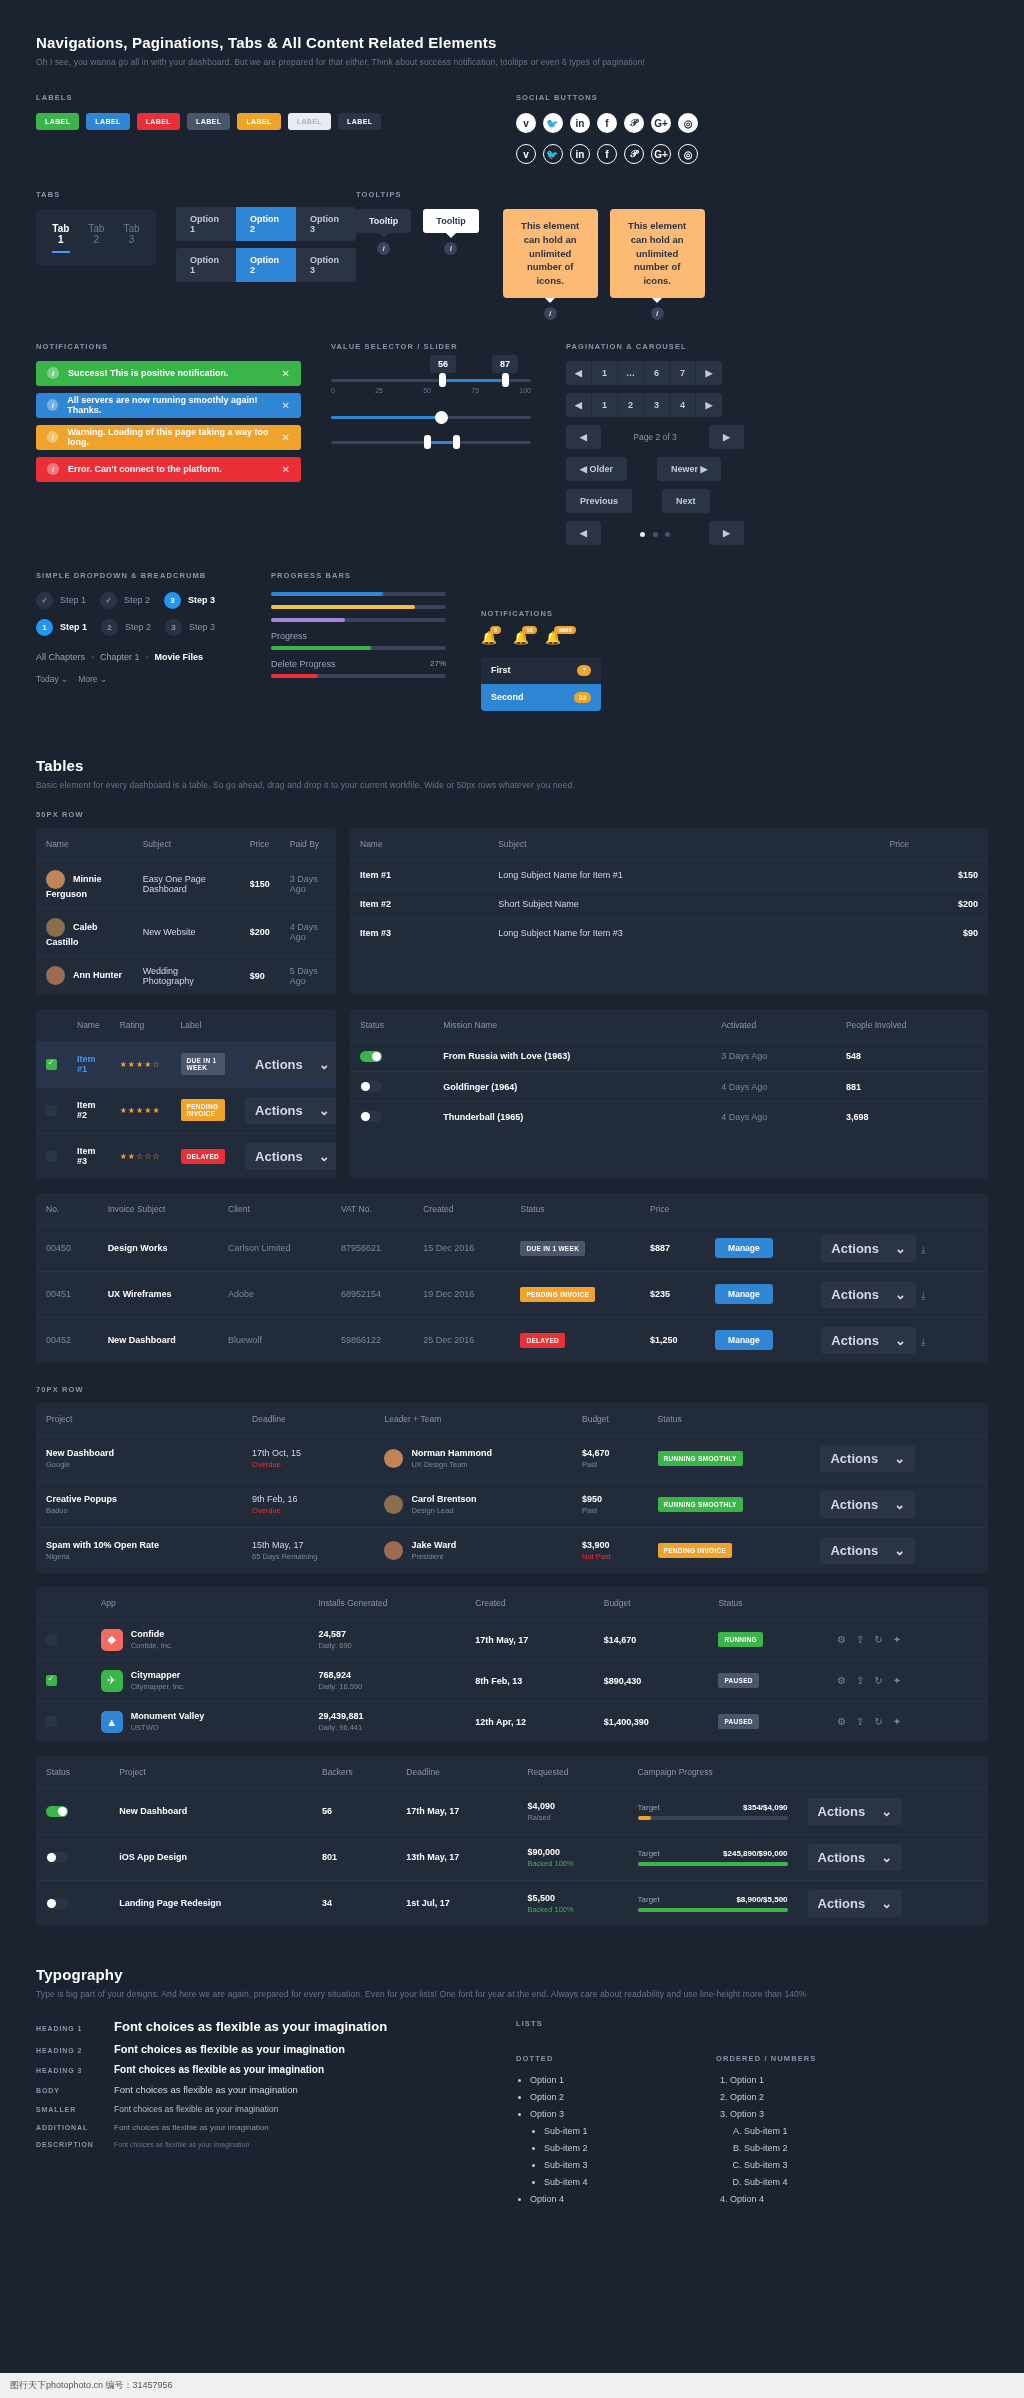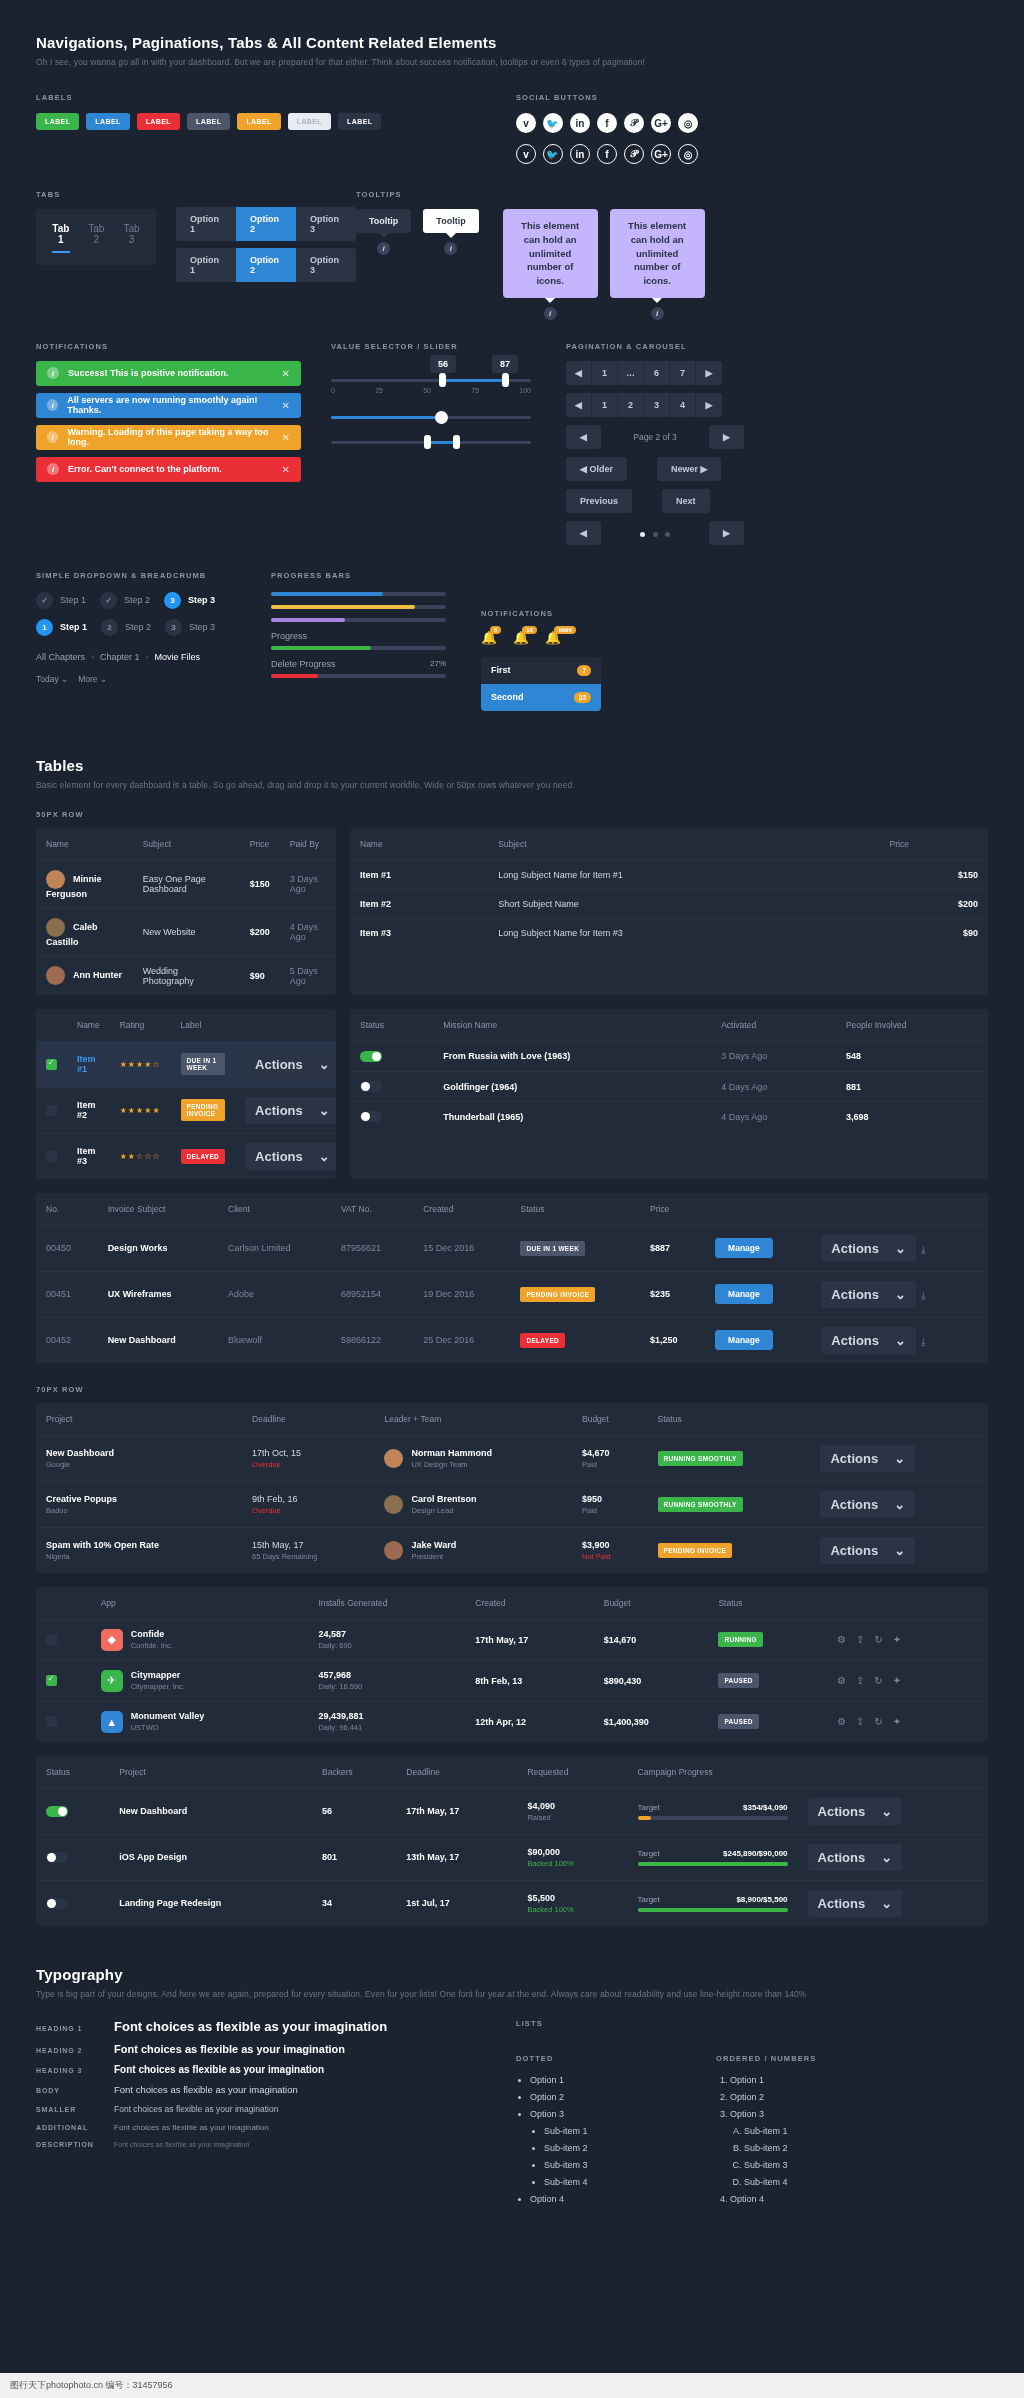--- a/index.html
+++ b/index.html
@@ -47,21 +47,21 @@
 
   
   .tt { position:relative; display:inline-block; }
   .tt-box { font-size:9px; font-weight:bold; padding:7px 13px; border-radius:3px; }
   .tt-dark { background:#2b3445; color:#e6eaf2; }
   .tt-light { background:#ffffff; color:#2b3445; }
   .tt-arrow { width:0;height:0;border-left:5px solid transparent;border-right:5px solid transparent;
               margin:0 auto; }
   .tt-i { width:13px;height:13px;border-radius:50%;background:#3a445a;color:#cfd6e4;
           font-size:8px;display:flex;align-items:center;justify-content:center;margin:4px auto 0;font-style:italic;font-weight:bold;}
-  .tt-big { background:#c4b5fd; color:#2b3445; font-size:9.5px; font-weight:bold; padding:10px 12px;
+  .tt-big { background:#fdba74; color:#2b3445; font-size:9.5px; font-weight:bold; padding:10px 12px;
             border-radius:4px; width:95px; line-height:1.45; text-align:center;}
 
   
   .notif { display:flex; align-items:center; border-radius:3px; padding:0 11px; height:25px; margin-bottom:7px;
            font-size:9px; font-weight:bold; color:#fff; }
   .notif .ni { width:12px;height:12px;border-radius:50%;background:rgba(255,255,255,.35);
                display:flex;align-items:center;justify-content:center;font-size:7.5px;margin-right:9px;font-style:italic;}
   .notif .nx { margin-left:auto; font-size:10px; opacity:.8; font-weight:normal;}
 
   
@@ -356,21 +356,21 @@
           <div class="step">
             <div class="scircle">3</div>
             <div class="slabel">Step 3</div>
           </div>
         </div>
       <div class="row" id="breadcrumb" style="margin-top:16px;gap:6px;align-items:center;">
           <span style="font-size:9px;color:#9aa3b4">All Chapters</span>
           <span style="color:#5d6680;font-size:9px;">›</span>
           <span style="font-size:9px;color:#9aa3b4">Chapter 1</span>
           <span style="color:#5d6680;font-size:9px;">›</span>
-          <span style="font-size:9px;color:#ffffff;font-weight:normal">Movie Files</span>
+          <span style="font-size:9px;color:#ffffff;font-weight:bold">Movie Files</span>
         </div>
       <div class="row" id="dropdowns" style="margin-top:12px;gap:10px;">
           <span style="font-size:8.5px;color:#8d95a6;"><span>Today</span><span> ⌄</span></span>
           <span style="font-size:8.5px;color:#8d95a6;"><span>More</span><span> ⌄</span></span>
         </div>
     </div>
 
     <div style="width:175px;margin-left:30px;">
       <div class="caption">PROGRESS BARS</div>
       <div id="pbars" style="margin-top:12px;">
@@ -774,21 +774,21 @@
               <td>
                 <div class="row" style="align-items:center;">
                   <span style="width:22px;height:22px;border-radius:5px;background:#3ab54a;color:#fff;display:flex;align-items:center;justify-content:center;font-size:11px;margin-right:8px;">✈</span>
                   <div>
                     <div class="nm">Citymapper</div>
                     <div style="font-size:7.5px;color:#7d8798;margin-top:2px;">Citymapper, Inc.</div>
                   </div>
                 </div>
               </td>
               <td>
-                <div class="nm">457,968</div>
+                <div class="nm">768,924</div>
                 <div style="font-size:7.5px;color:#7d8798;margin-top:2px;">Daily: 16,590</div>
               </td>
               <td class="nm">8th Feb, 13</td>
               <td class="nm">$890,430</td>
               <td><span class="badge" style="background:#4c566b">PAUSED</span></td>
               <td><span class="icn">⚙</span><span class="icn">⇪</span><span class="icn">↻</span><span class="icn">✦</span></td>
             </tr>
             <tr>
               <td><span class="chk"></span></td>
               <td>

